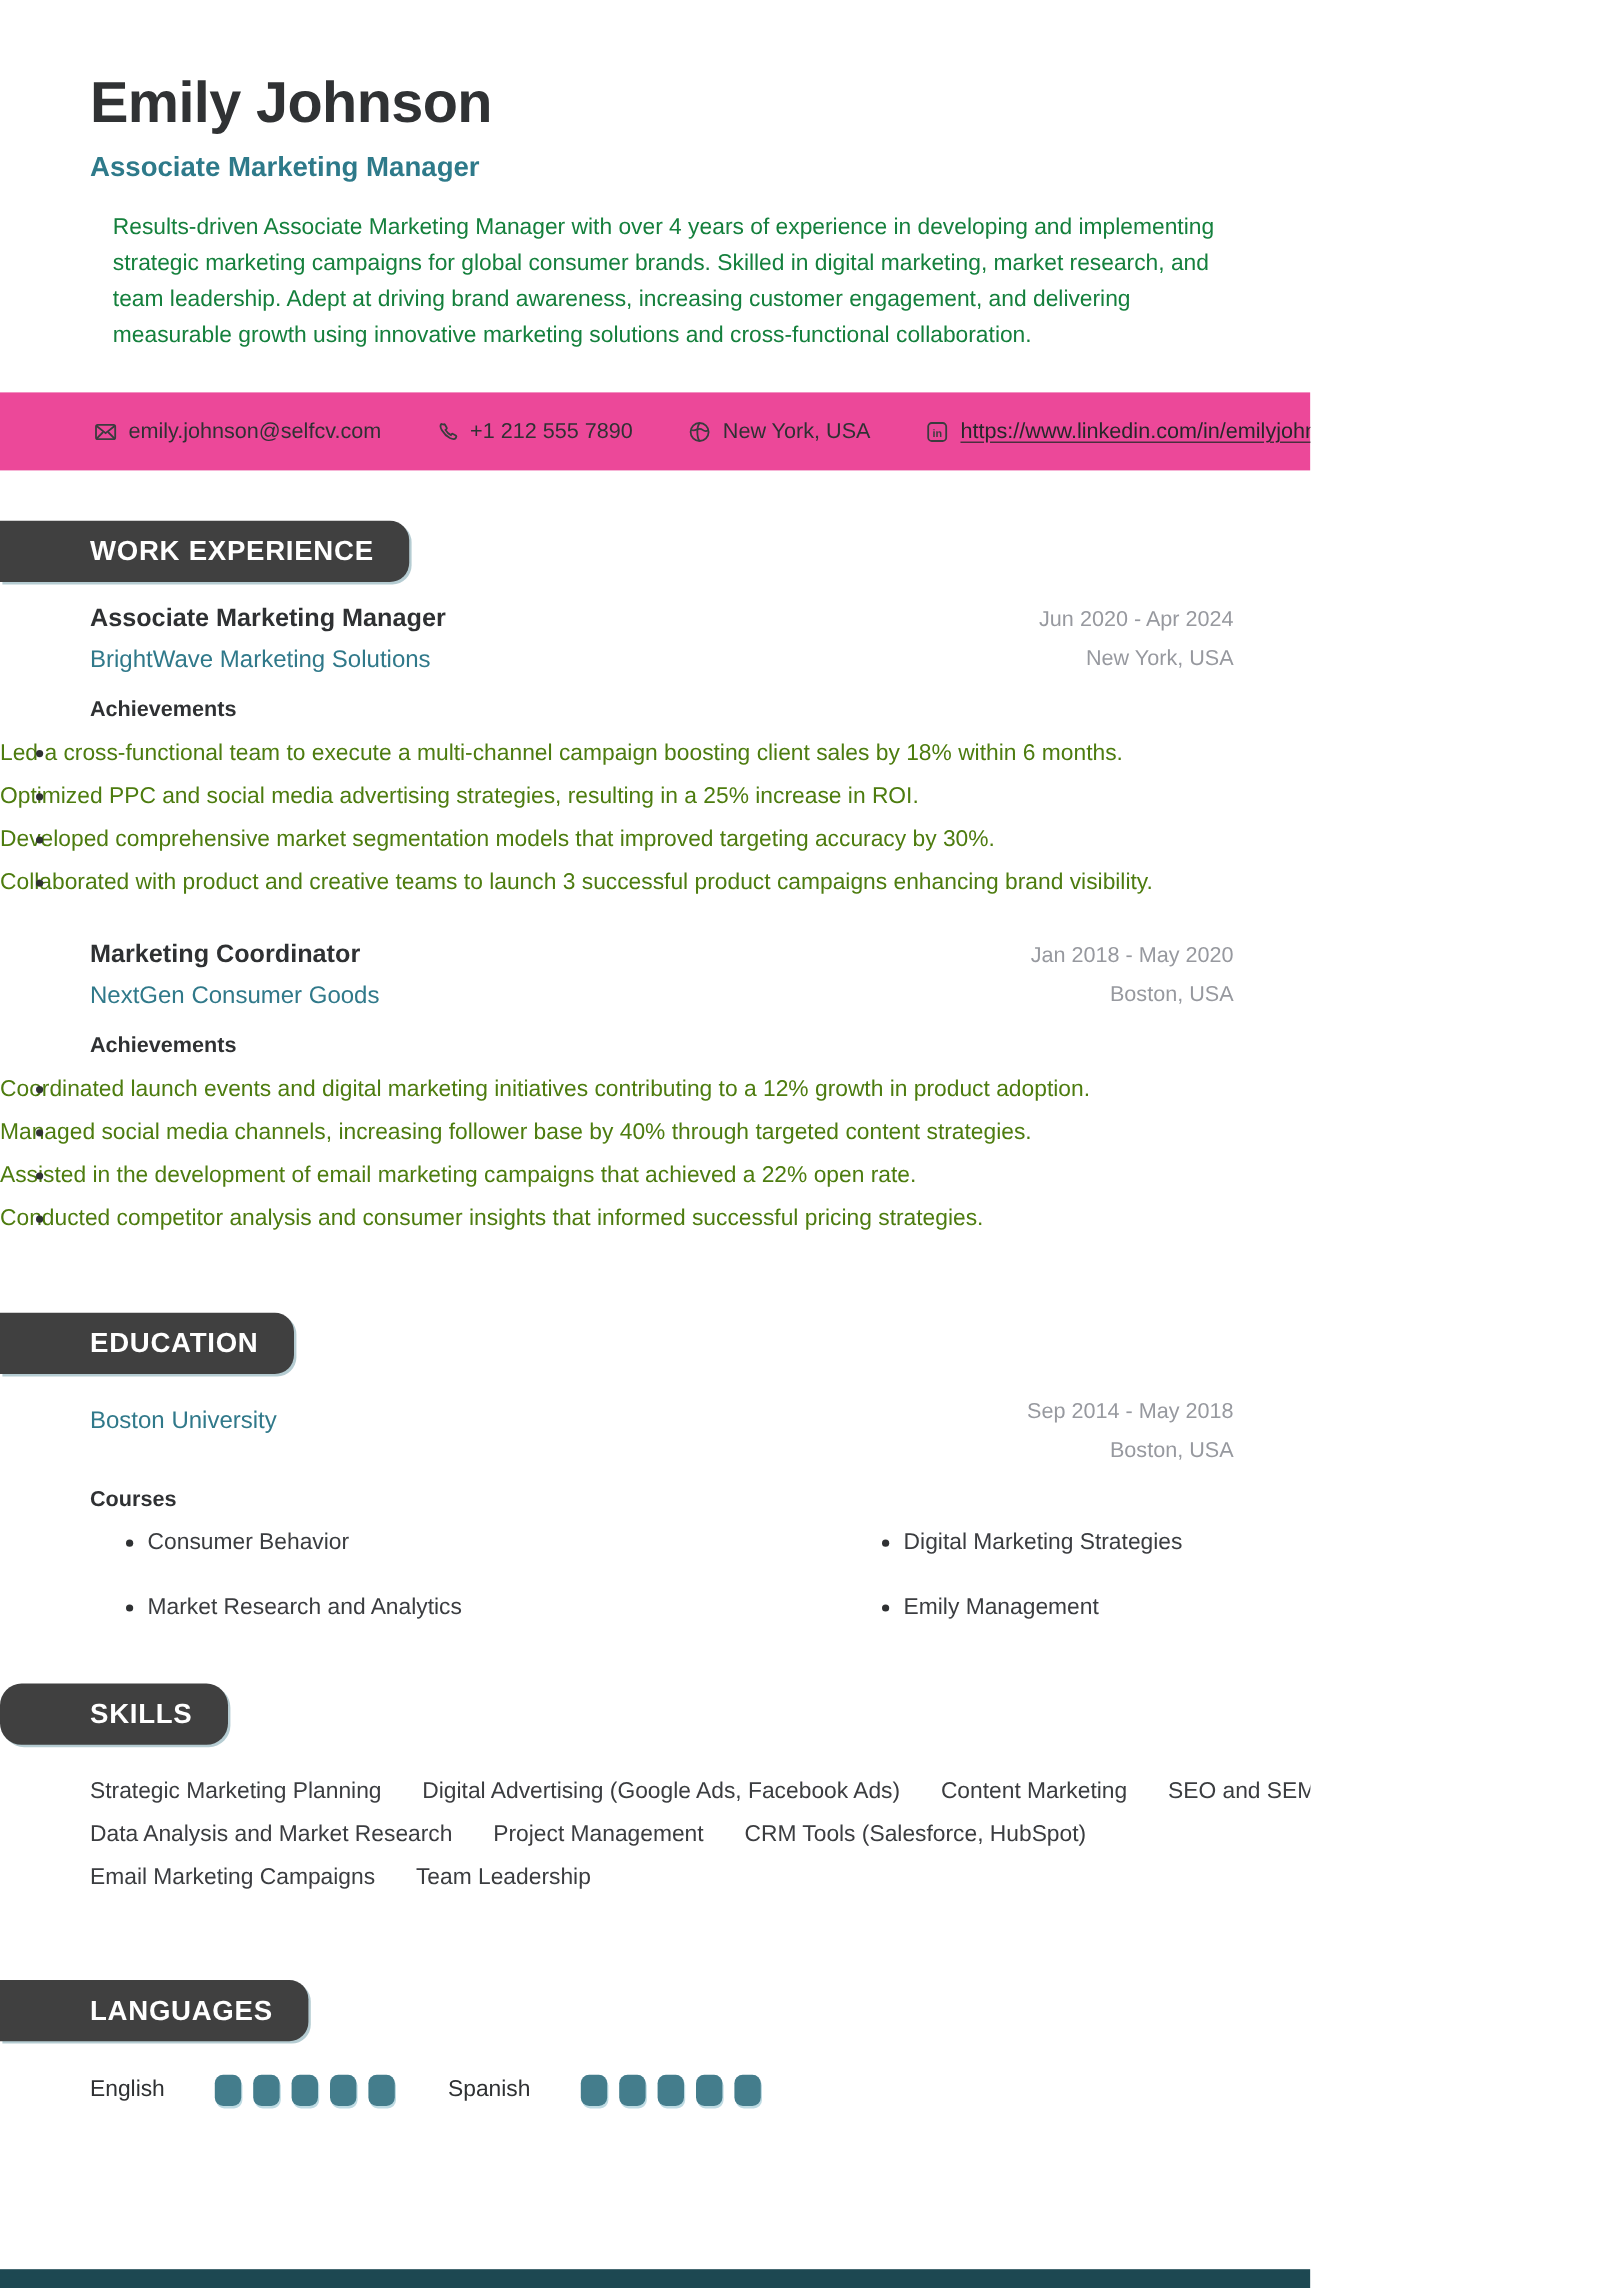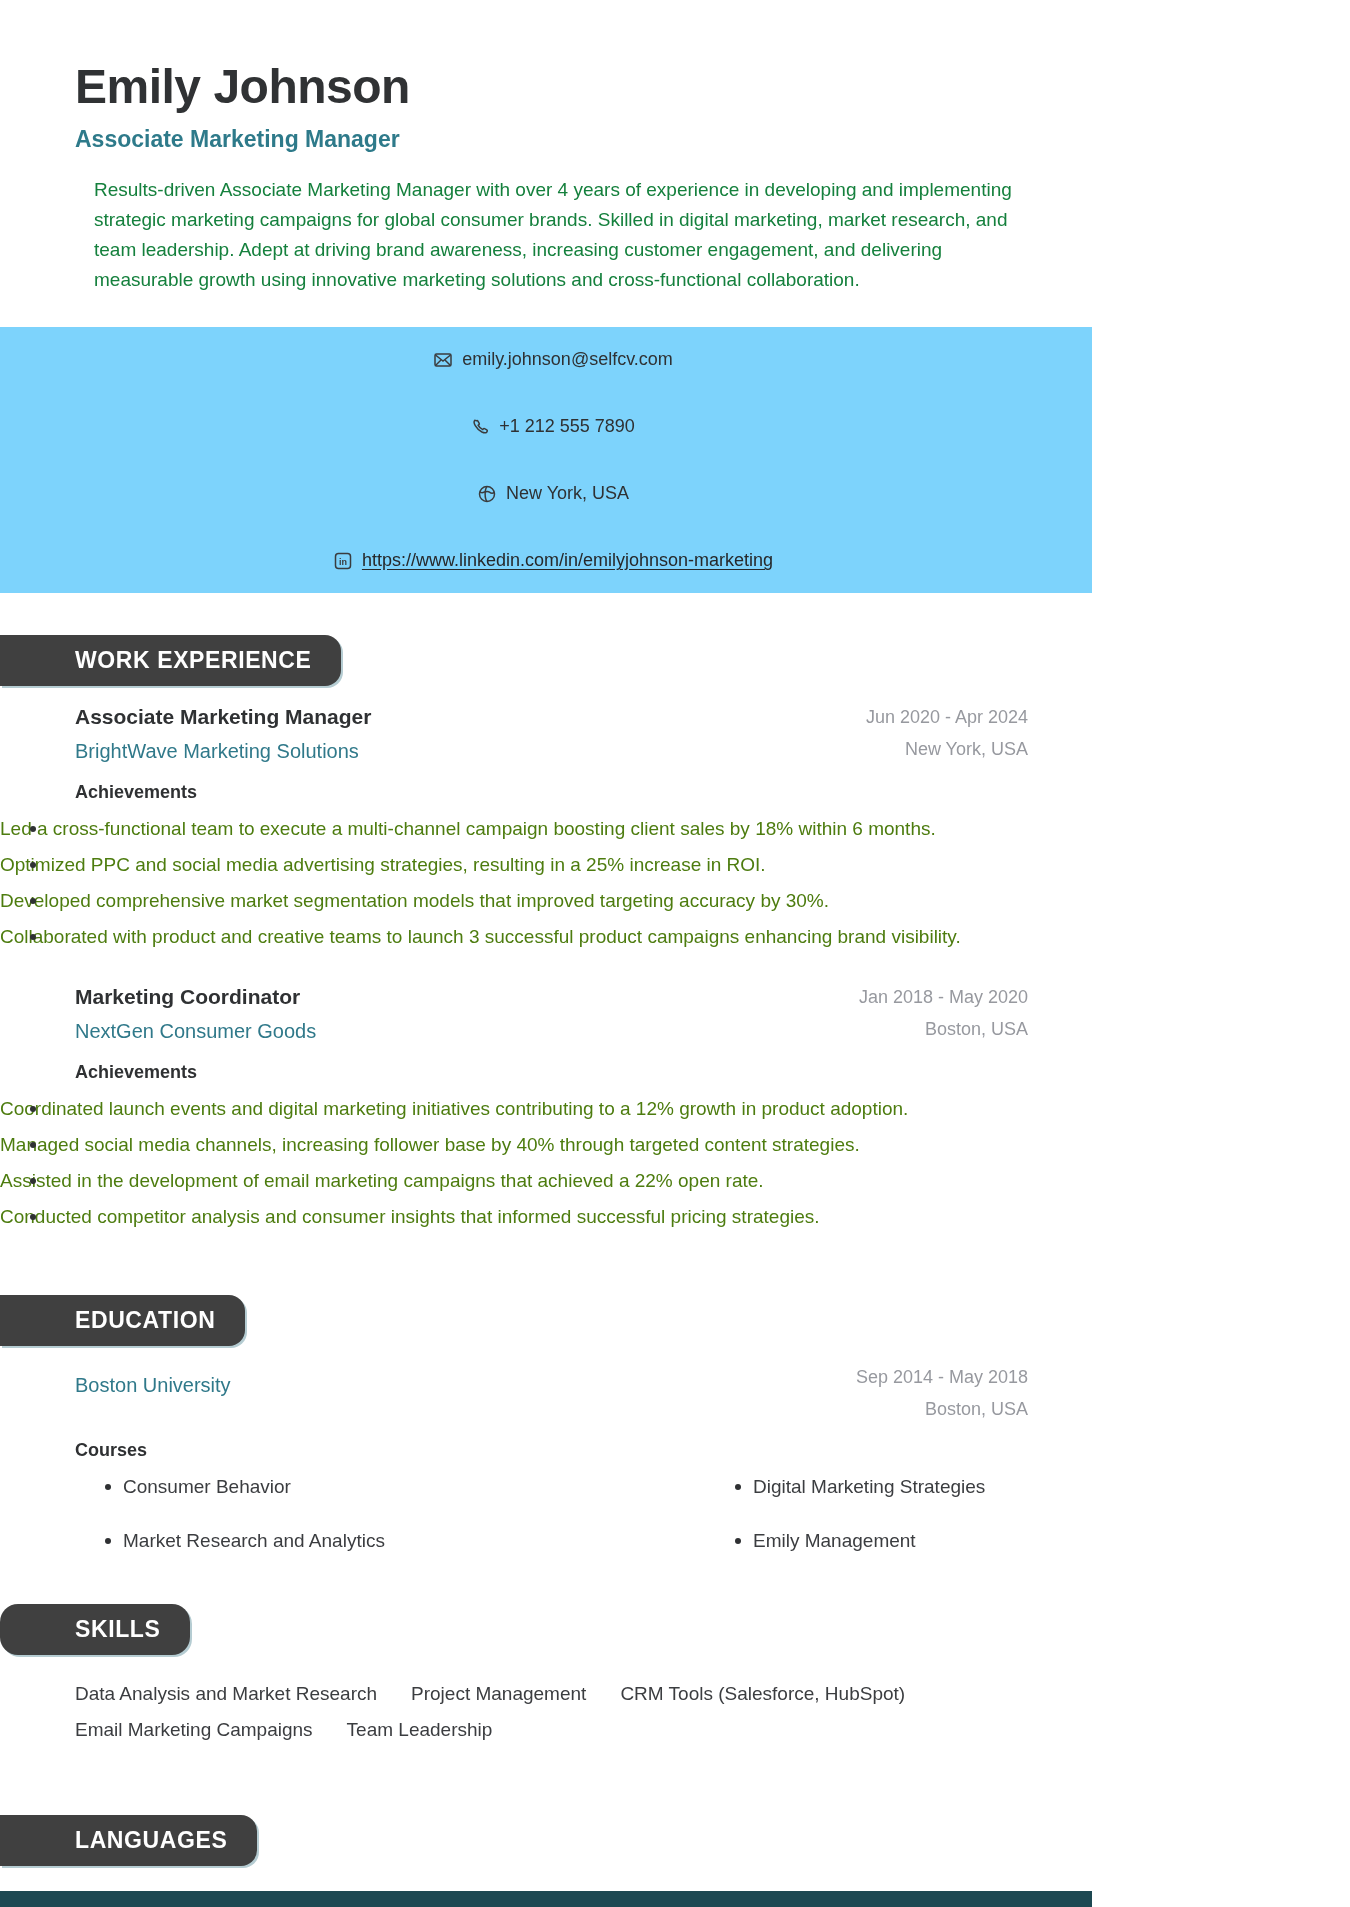--- a/index.html
+++ b/index.html
@@ -24,24 +24,24 @@
     color:#2e7a8a;
   }
   .summary {
     margin:22px 64px 0 94px;
     font-size:19px; line-height:30px; color:#15803d;
   }
   
   .contact-band {
     margin-top:32px;
     width:100%;
-    background:#7dd3fc;
+    background:#ec4899;
     padding:22px 64px 22px 78px;
     display:flex; align-items:center; gap:46px;
-    font-size:18px; color:#2f3133;flex-direction:column;
+    font-size:18px; color:#2f3133;
   }
   .contact-item { display:flex; align-items:center; gap:9px; white-space:nowrap; }
   .contact-item svg { display:block; }
   .contact-link { color:#26282a; text-decoration:underline; text-underline-offset:3px; cursor:pointer; }
   
   .banner {
     display:inline-block;
     background:#404040;
     color:#ffffff;
     font-size:23px; font-weight:700; letter-spacing:0.6px;
@@ -220,20 +220,26 @@
     <div class="course-item">Consumer Behavior</div>
     <div class="course-item">Digital Marketing Strategies</div>
     <div class="course-item">Market Research and Analytics</div>
     <div class="course-item">Emily Management</div>
   </div>
 
   
   <div class="banner banner-skills">SKILLS</div>
   <div class="skills-block">
     <div class="skills-row">
+      <span class="skill-item">Strategic Marketing Planning</span>
+      <span class="skill-item">Digital Advertising (Google Ads, Facebook Ads)</span>
+      <span class="skill-item">Content Marketing</span>
+      <span class="skill-item">SEO and SEM</span>
+    </div>
+    <div class="skills-row">
       <span class="skill-item">Data Analysis and Market Research</span>
       <span class="skill-item">Project Management</span>
       <span class="skill-item">CRM Tools (Salesforce, HubSpot)</span>
     </div>
     <div class="skills-row">
       <span class="skill-item">Email Marketing Campaigns</span>
       <span class="skill-item">Team Leadership</span>
     </div>
   </div>
 

